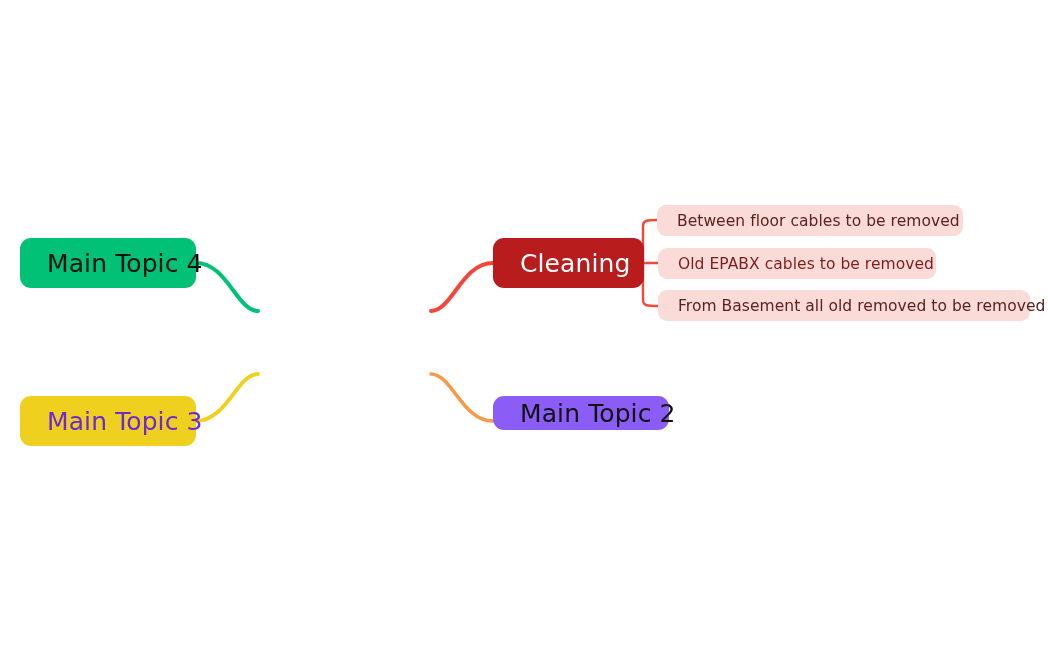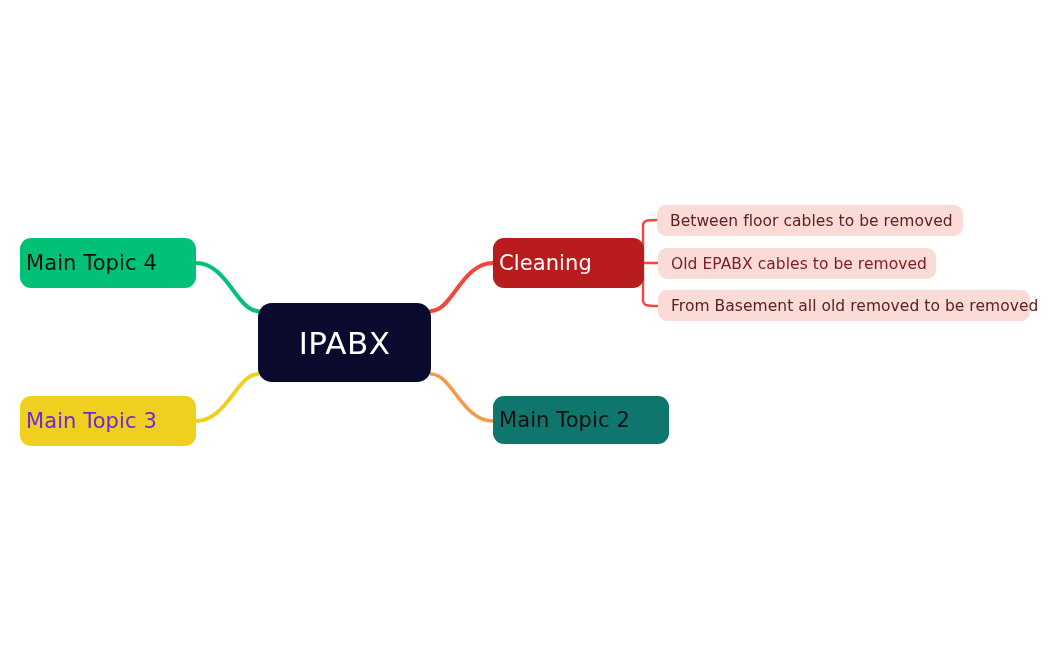--- a/index.html
+++ b/index.html
@@ -37,28 +37,28 @@
     white-space: nowrap;
   }
   .node-root {
     border-radius: 14px;
     justify-content: center;
     font-size: 31px;
     letter-spacing: 0.4px;
   }
   .node-main {
     border-radius: 11px;
-    font-size: 21px;
-    padding-left: 6px;
+    font-size: 25px;
+    padding-left: 27px;
     letter-spacing: 0.1px;
   }
   .node-sub {
     border-radius: 9px;
     font-size: 15.5px;
-    padding-left: 13px;
+    padding-left: 20px;
     padding-right: 12px;
     letter-spacing: 0.05px;
   }
 </style>
 </head>
 <body style="background: rgb(255, 255, 255);">
 
 <div id="canvas" style="background: rgb(255, 255, 255);">
 
   <svg id="edges" viewBox="0 0 1048 650" width="1048" height="650" xmlns="http://www.w3.org/2000/svg" fill="none">
@@ -66,38 +66,35 @@
       <path d="M 431 374 C 452 374 462 421 493 421" stroke="#f59a4b" stroke-width="3.5" stroke-linecap="round" fill="none"></path>
       <path d="M 258 374 C 237 374 227 421 196 421" stroke="#f0d01e" stroke-width="4" stroke-linecap="round" fill="none"></path>
       <path d="M 258 311 C 237 311 227 263 196 263" stroke="#00c176" stroke-width="4" stroke-linecap="round" fill="none"></path>
       <path d="M 628 263 L 643 263" stroke="#f4473c" stroke-width="2.4" stroke-linecap="round" fill="none"></path>
       <path d="M 643 226 L 643 300" stroke="#f4473c" stroke-width="2.4" stroke-linecap="round" fill="none"></path>
       <path d="M 643 226 C 643 220 648 220 657 220" stroke="#f4473c" stroke-width="2.4" stroke-linecap="round" fill="none"></path>
       <path d="M 643 263 L 658 263" stroke="#f4473c" stroke-width="2.4" stroke-linecap="round" fill="none"></path>
       <path d="M 643 300 C 643 306 648 306 658 306" stroke="#f4473c" stroke-width="2.4" stroke-linecap="round" fill="none"></path>
     </svg>
 
-  <div class="node node-root" id="root-node" style="left: 258px; top: 303px; width: 173px; height: 79px; background: rgb(10, 10, 46); color: rgb(255, 255, 255);">
-    <span>IPABX</span>
-  </div>
 
   <div id="branch-layer">
       <div class="node node-main" style="left: 493px; top: 238px; width: 151px; height: 50px; background: #b91c1c; color: rgb(255, 255, 255);">
         <span>Cleaning</span>
       </div>
       <div class="node node-sub" style="left: 657px; top: 205px; width: 306px; height: 31px; background: rgb(250, 219, 215); color: rgb(94, 33, 33);">
         <span>Between floor cables to be removed</span>
       </div>
       <div class="node node-sub" style="left: 658px; top: 248px; width: 278px; height: 31px; background: rgb(250, 219, 215); color: #7f1d1d;">
         <span>Old EPABX cables to be removed</span>
       </div>
       <div class="node node-sub" style="left: 658px; top: 290px; width: 372px; height: 31px; background: rgb(250, 219, 215); color: rgb(94, 33, 33);">
         <span>From Basement all old removed to be removed</span>
       </div>
-      <div class="node node-main" style="left: 493px; top: 396px; width: 176px; height: 48px; background: #0f766e; color: rgb(17, 17, 17);">
+      <div class="node node-main" style="left: 493px; top: 396px; width: 176px; height: 34px; background: #8b5cf6; color: rgb(17, 17, 17);">
         <span>Main Topic 2</span>
       </div>
       <div class="node node-main" style="left: 20px; top: 396px; width: 176px; height: 50px; background: rgb(240, 208, 30); color: #6d28d9;">
         <span>Main Topic 3</span>
       </div>
       <div class="node node-main" style="left: 20px; top: 238px; width: 176px; height: 50px; background: rgb(0, 193, 118); color: rgb(17, 17, 17);">
         <span>Main Topic 4</span>
       </div>
     </div>
 

